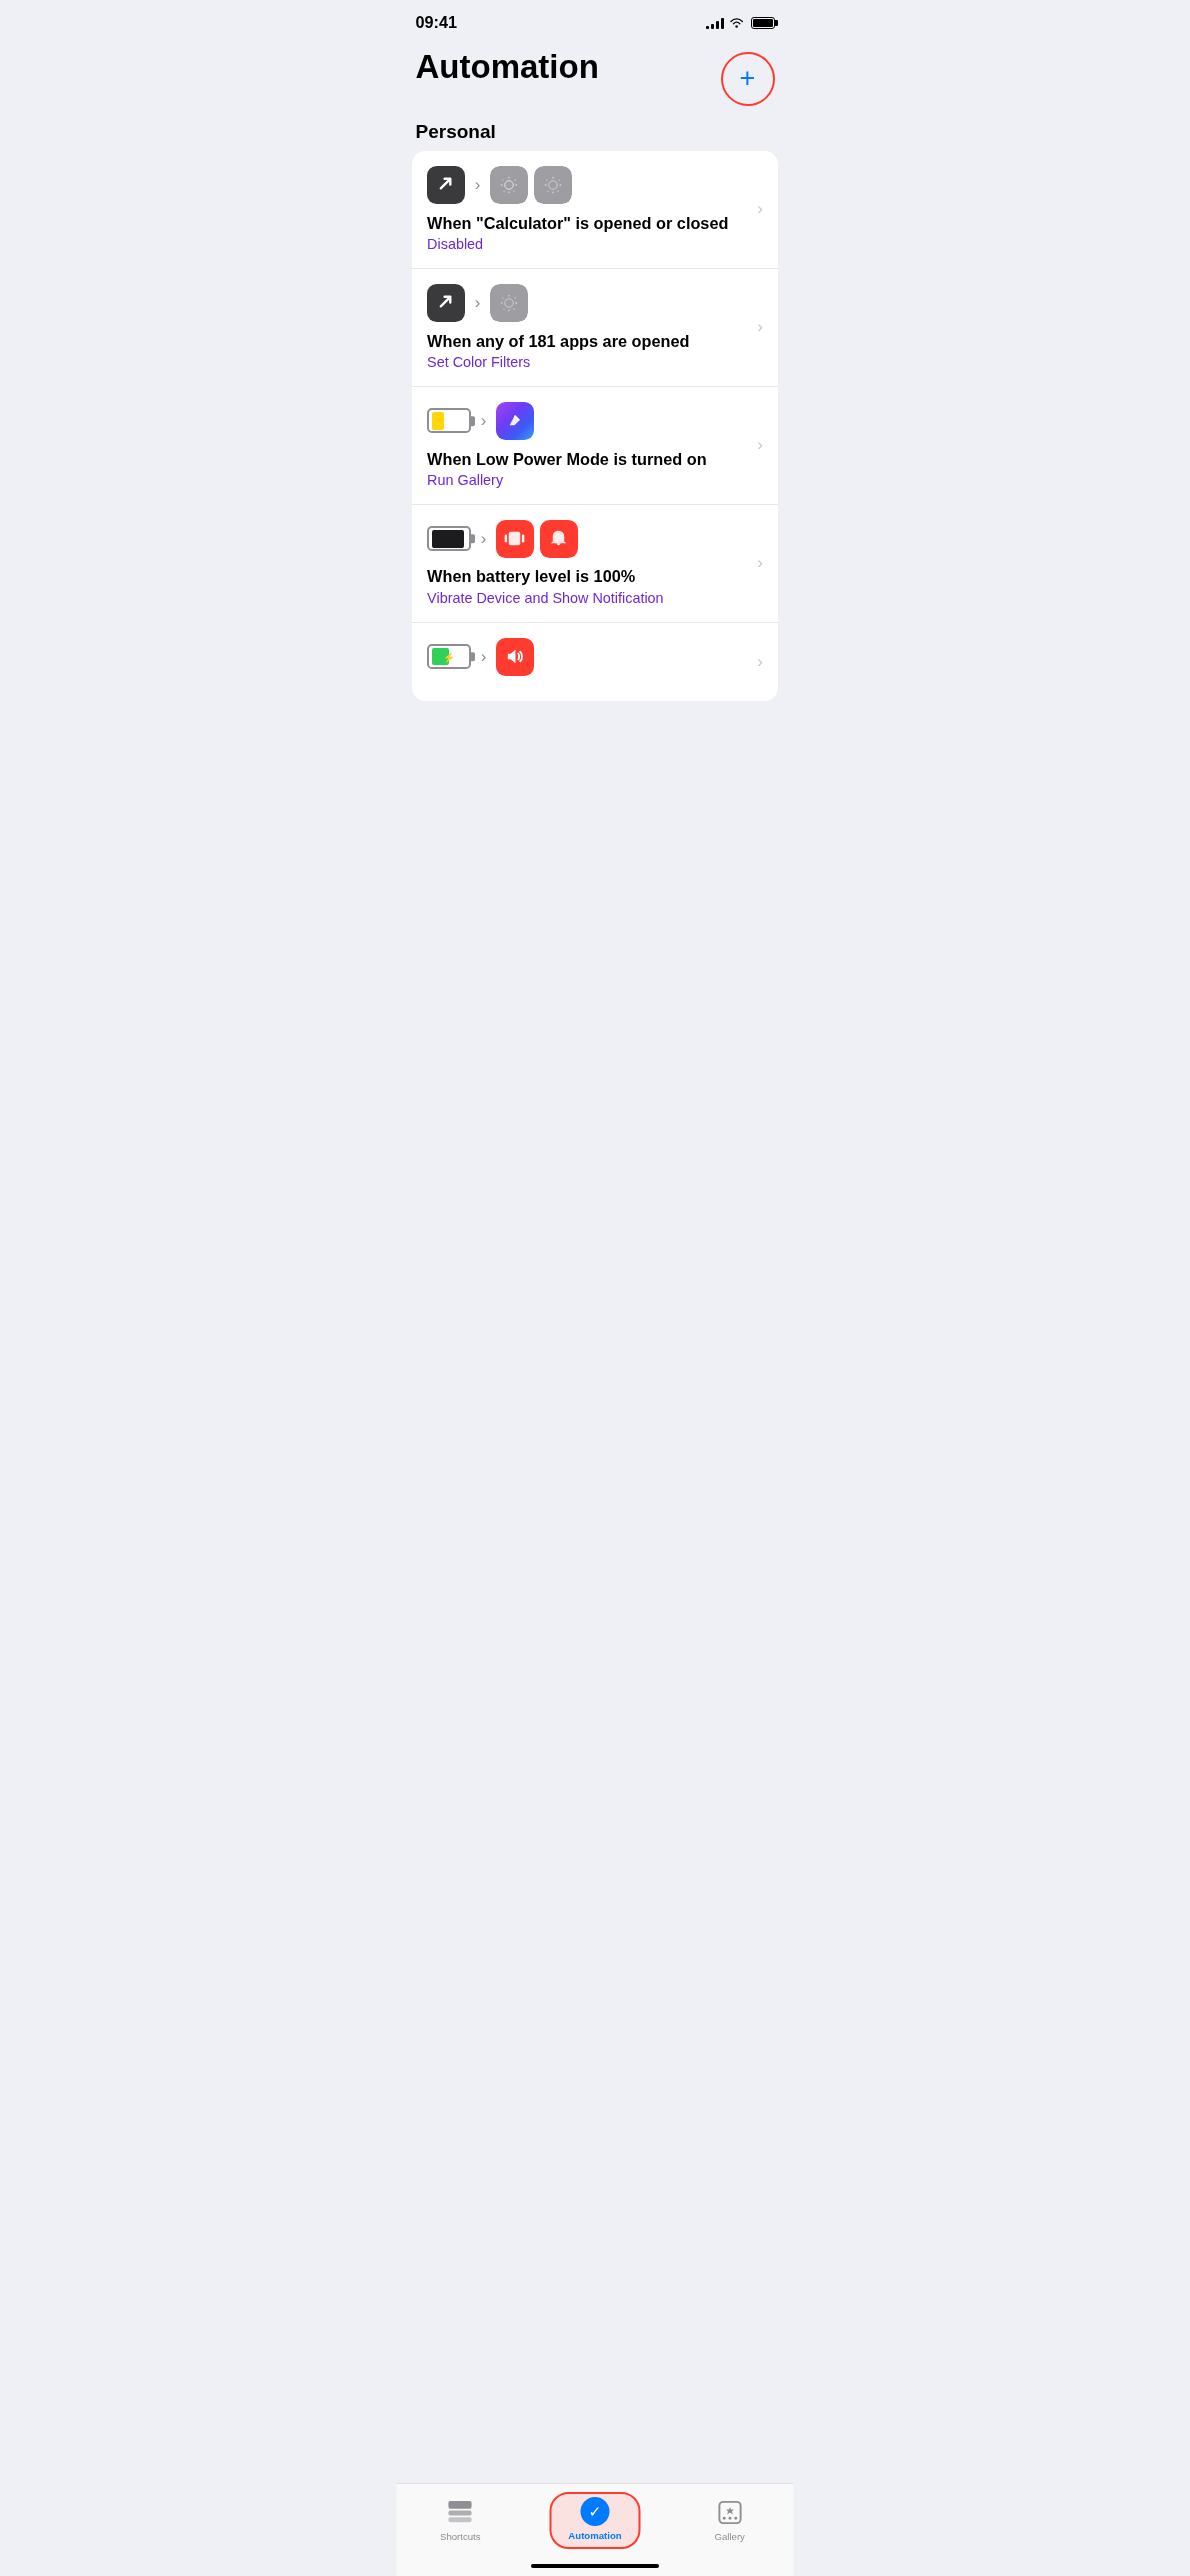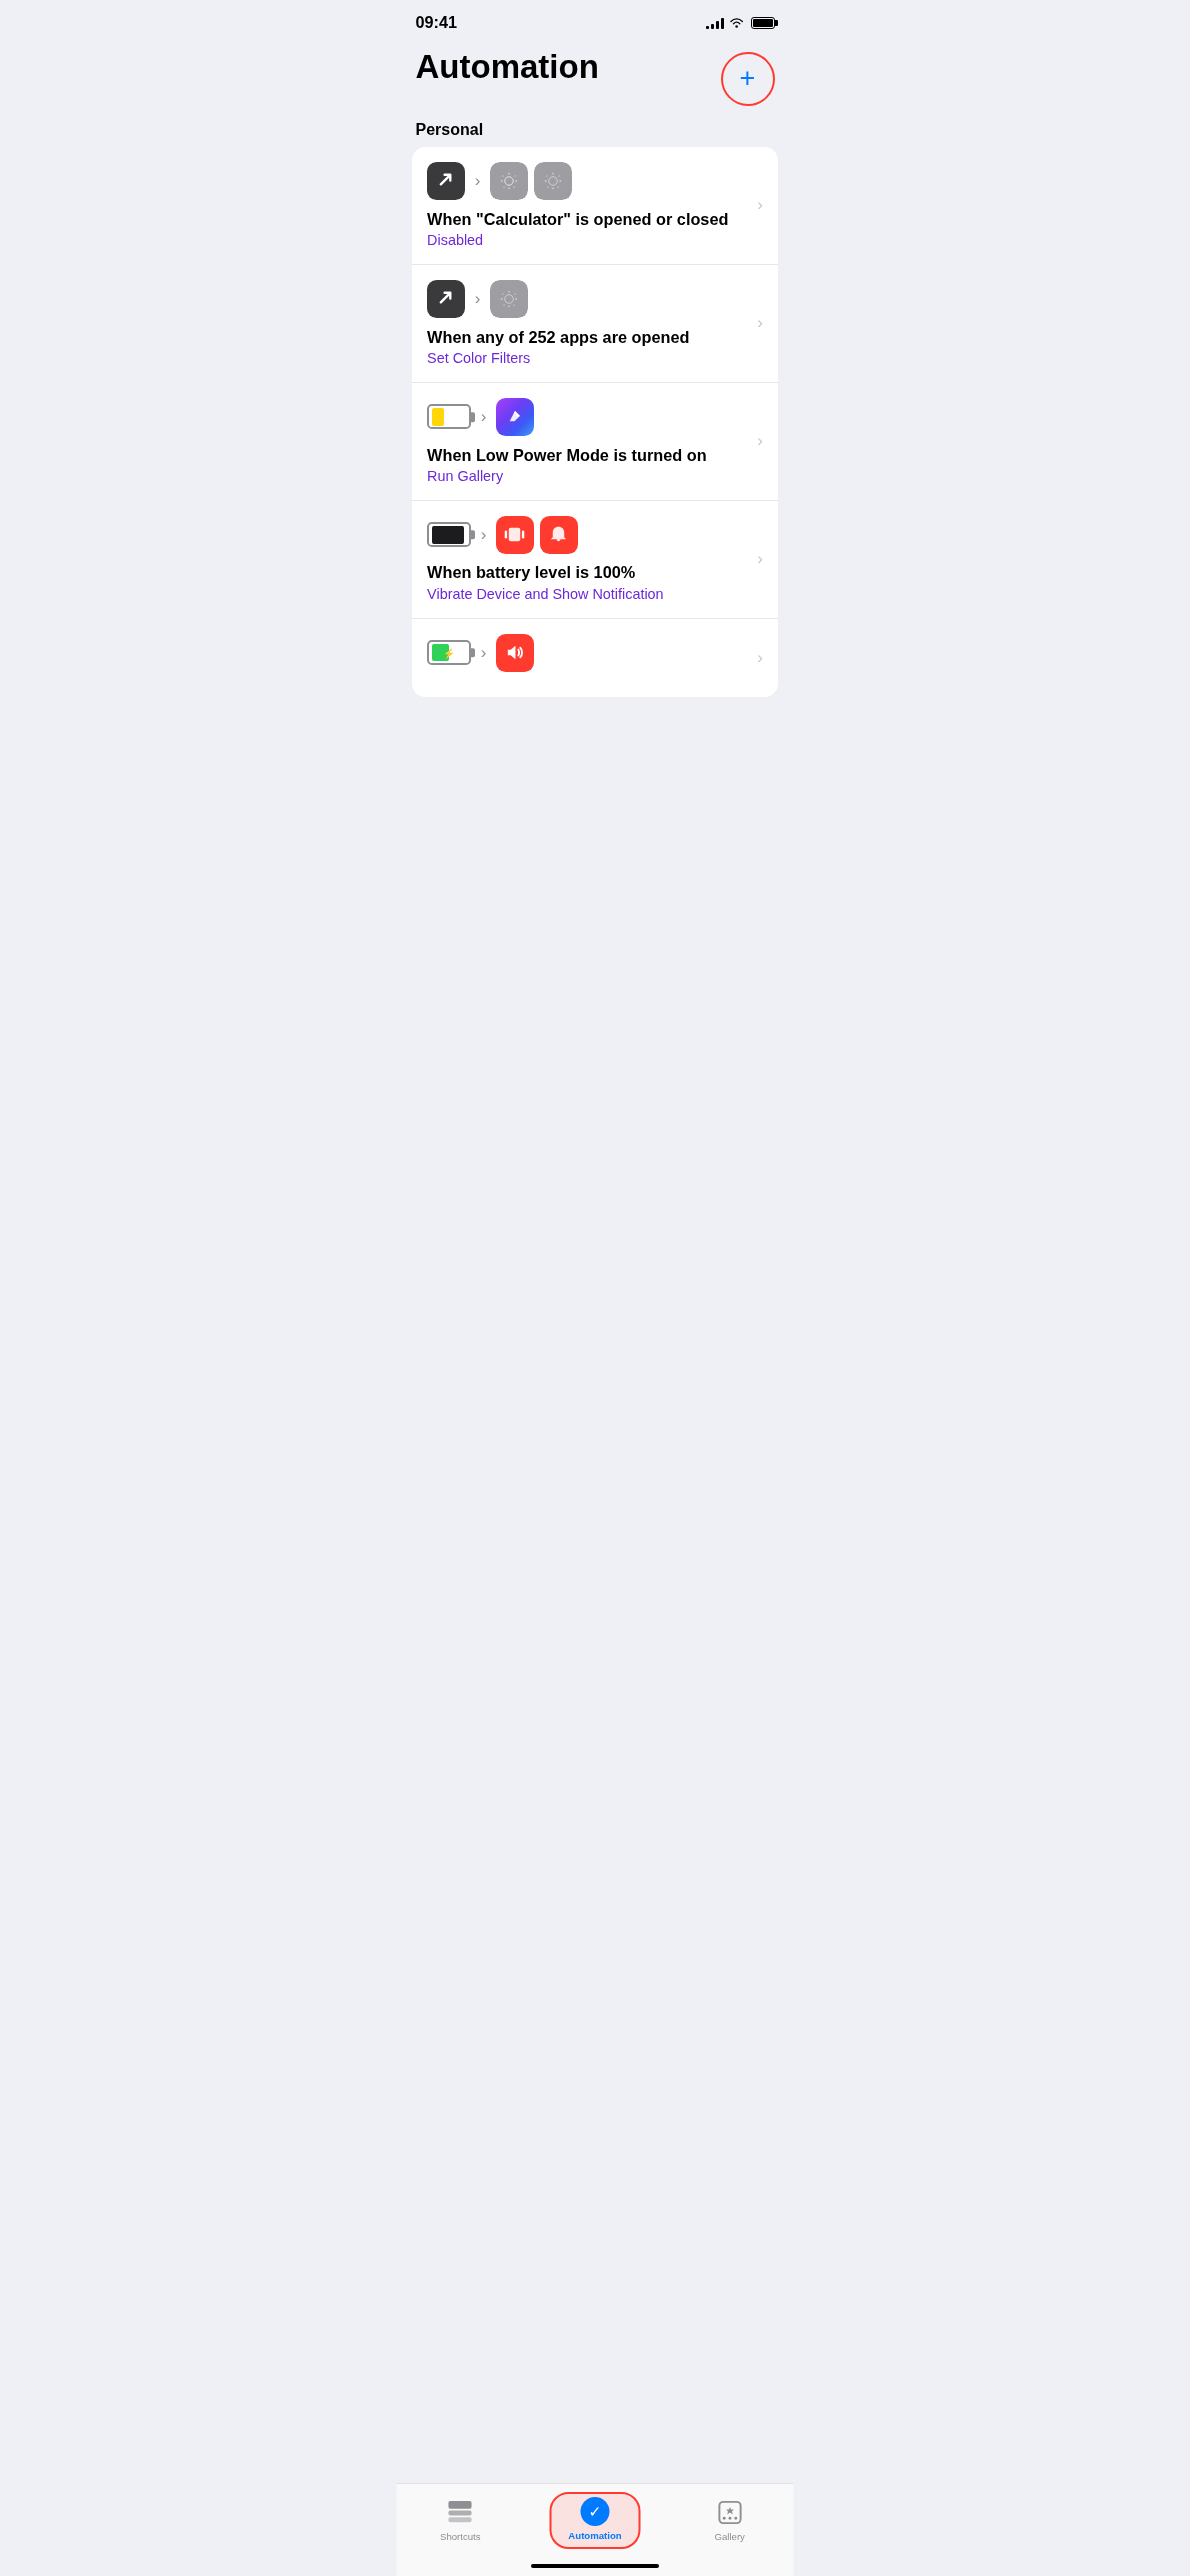--- a/index.html
+++ b/index.html
@@ -116,21 +116,21 @@
       font-weight: 300;
       line-height: 1;
     }
 
     .section-header {
       padding: 7.7px 19px 7.7px 19px;
       background: #eef0f5;
     }
 
     .section-title {
-      font-size: 16px;
+      font-size: 19px;
       font-weight: 700;
       color: #000;
     }
 
     .automations-card {
       background: #fff;
       border-radius: 13.4px;
       margin: 0 15.3px 19px 15.3px;
       overflow: hidden;
     }
@@ -500,21 +500,21 @@
                 </linearGradient>
               </defs>
               <g transform="translate(20,20)">
                 <circle r="4.5" fill="#9e9ea3" stroke="#d0d0d5" stroke-width="1"></circle>
                 <path d="M0,-9 L1.5,-7 L-1.5,-7 Z M6.36,-6.36 L5.5,-4.5 L7.5,-5 Z M9,0 L7,1.5 L7,-1.5 Z M6.36,6.36 L4.5,5.5 L5,7.5 Z M0,9 L-1.5,7 L1.5,7 Z M-6.36,6.36 L-5,7.5 L-4.5,5.5 Z M-9,0 L-7,-1.5 L-7,1.5 Z M-6.36,-6.36 L-7.5,-5 L-5.5,-4.5 Z" fill="#d0d0d5"></path>
               </g>
             </svg>
           </div>
         </div>
       </div>
-      <div class="automation-title">When any of 252 apps are opened</div>
+      <div class="automation-title">When any of 181 apps are opened</div>
       <div class="automation-subtitle">Set Color Filters</div>
       <span class="chevron">›</span>
     </div>
 
     <div class="automation-item">
       <div class="automation-icons-row">
 
         <div style="display:flex;align-items:center;">
           <div class="battery-trigger battery-yellow">
             <div class="battery-trigger-fill"></div>

